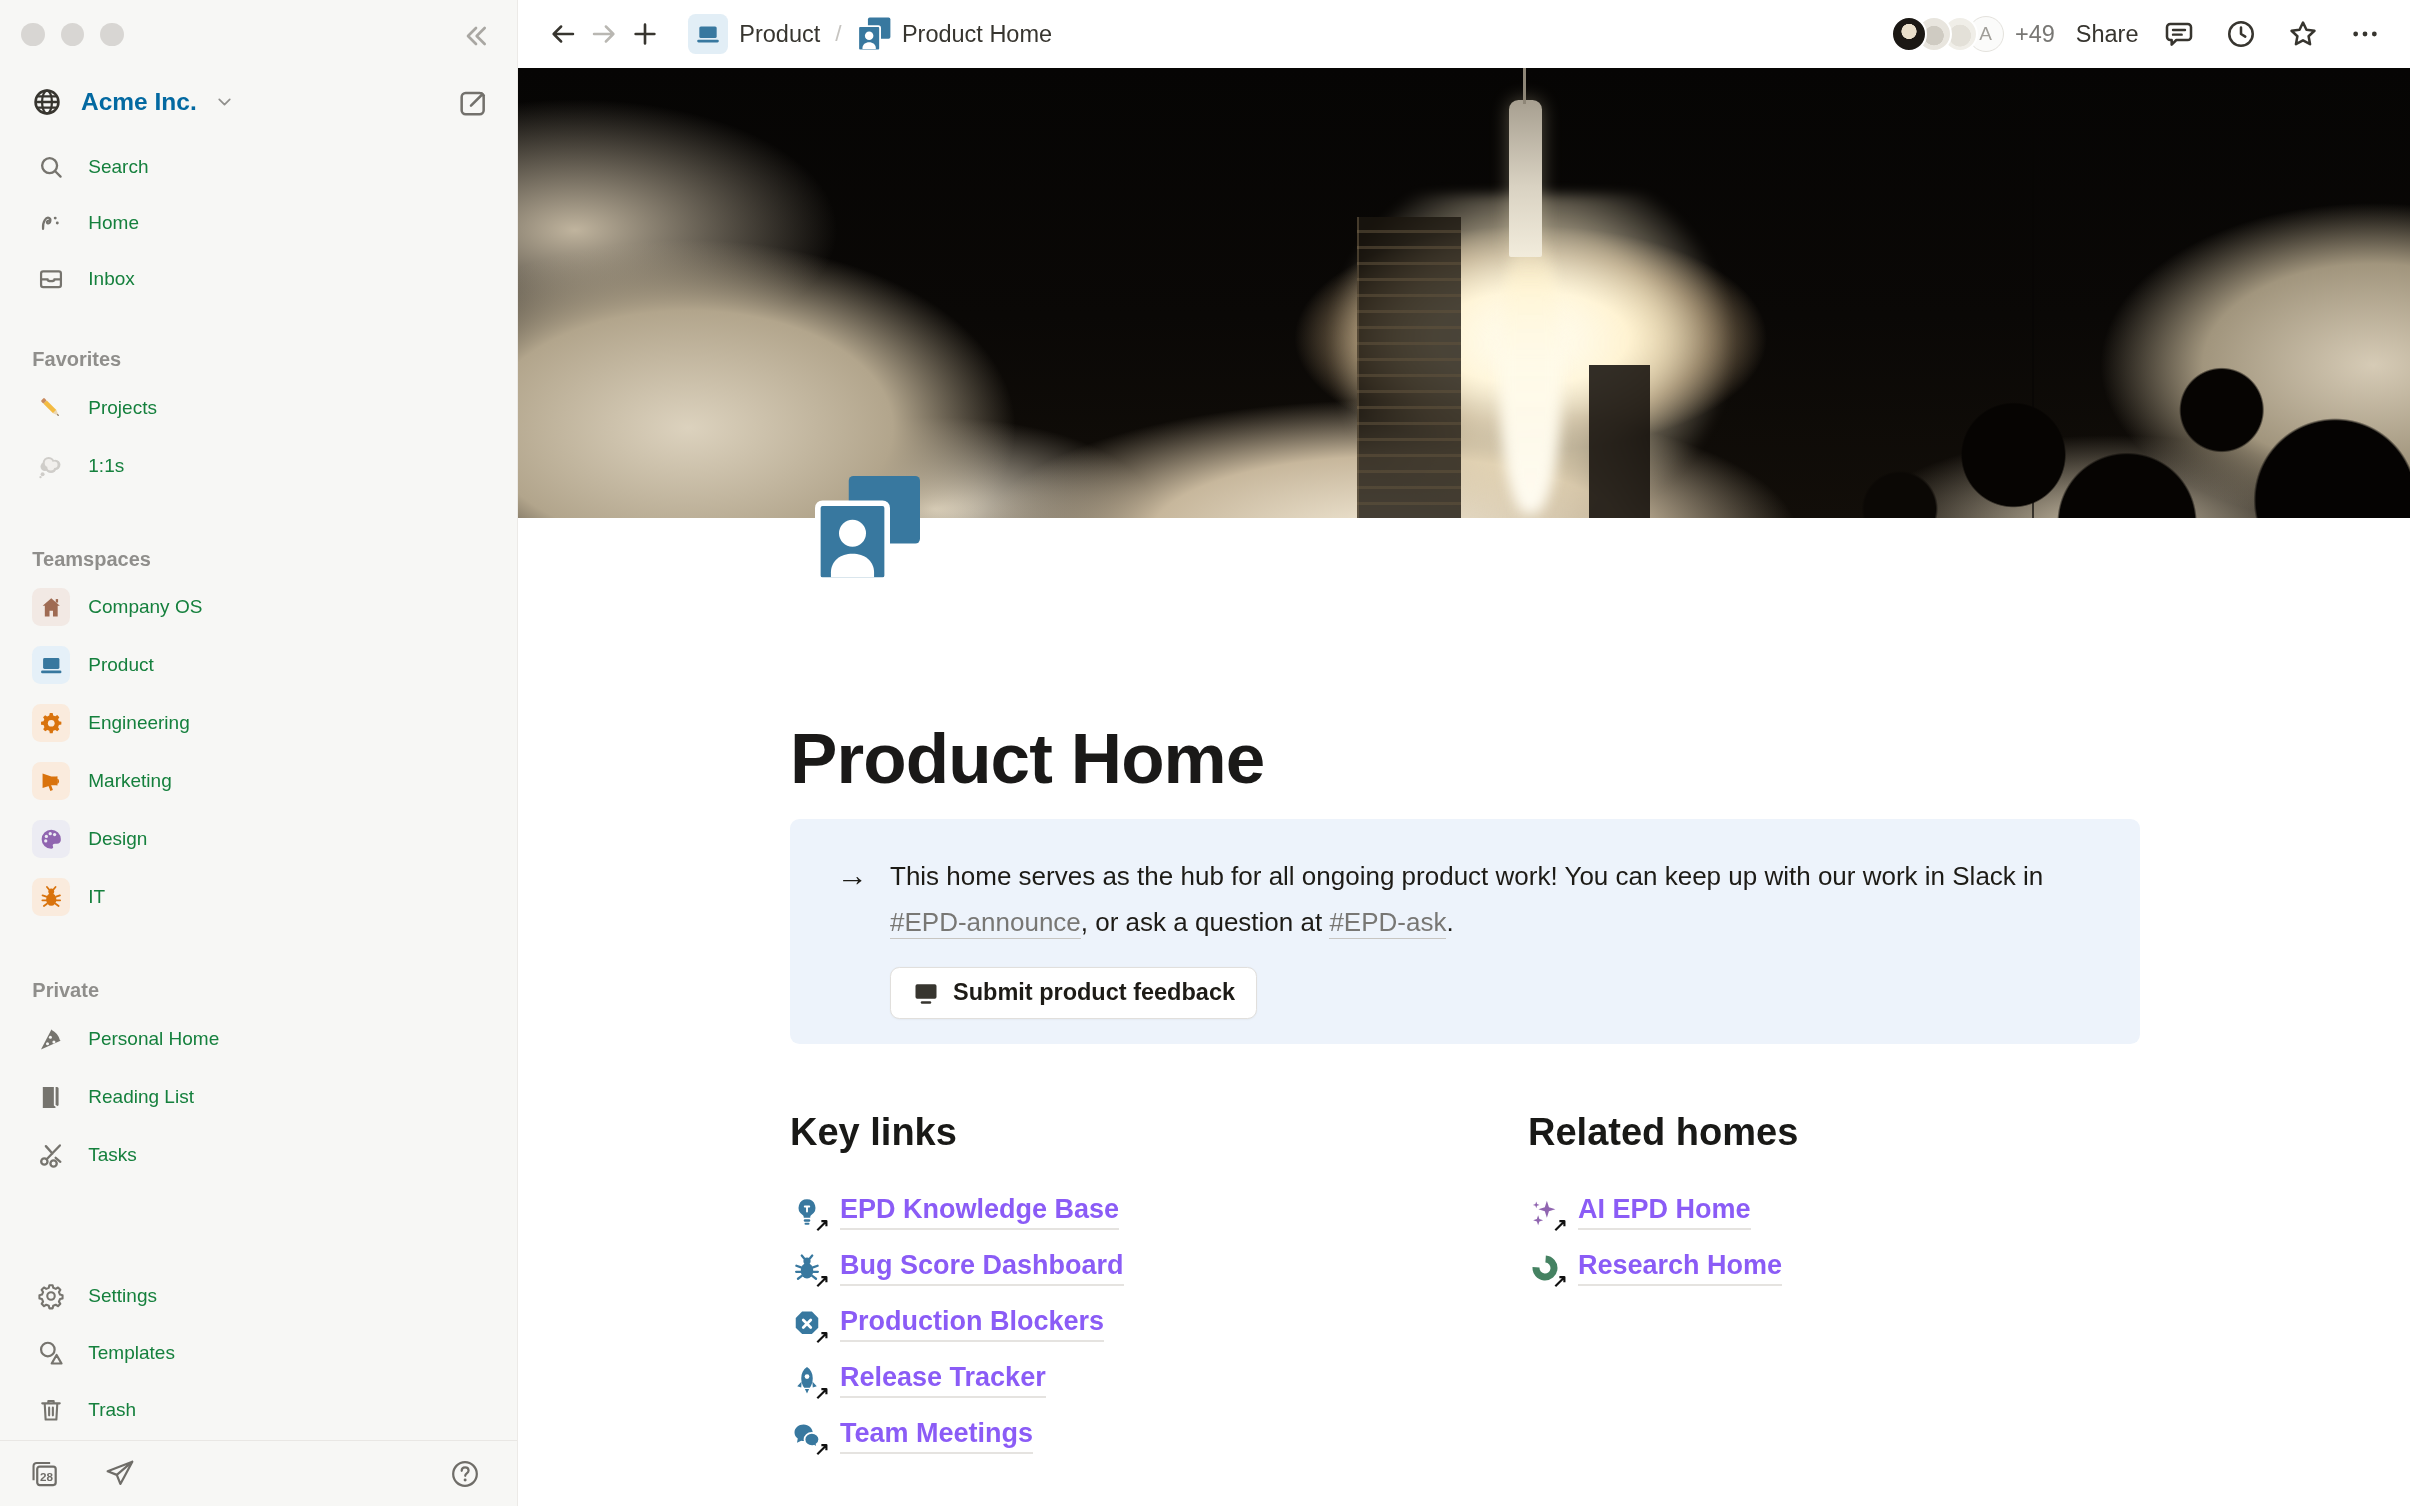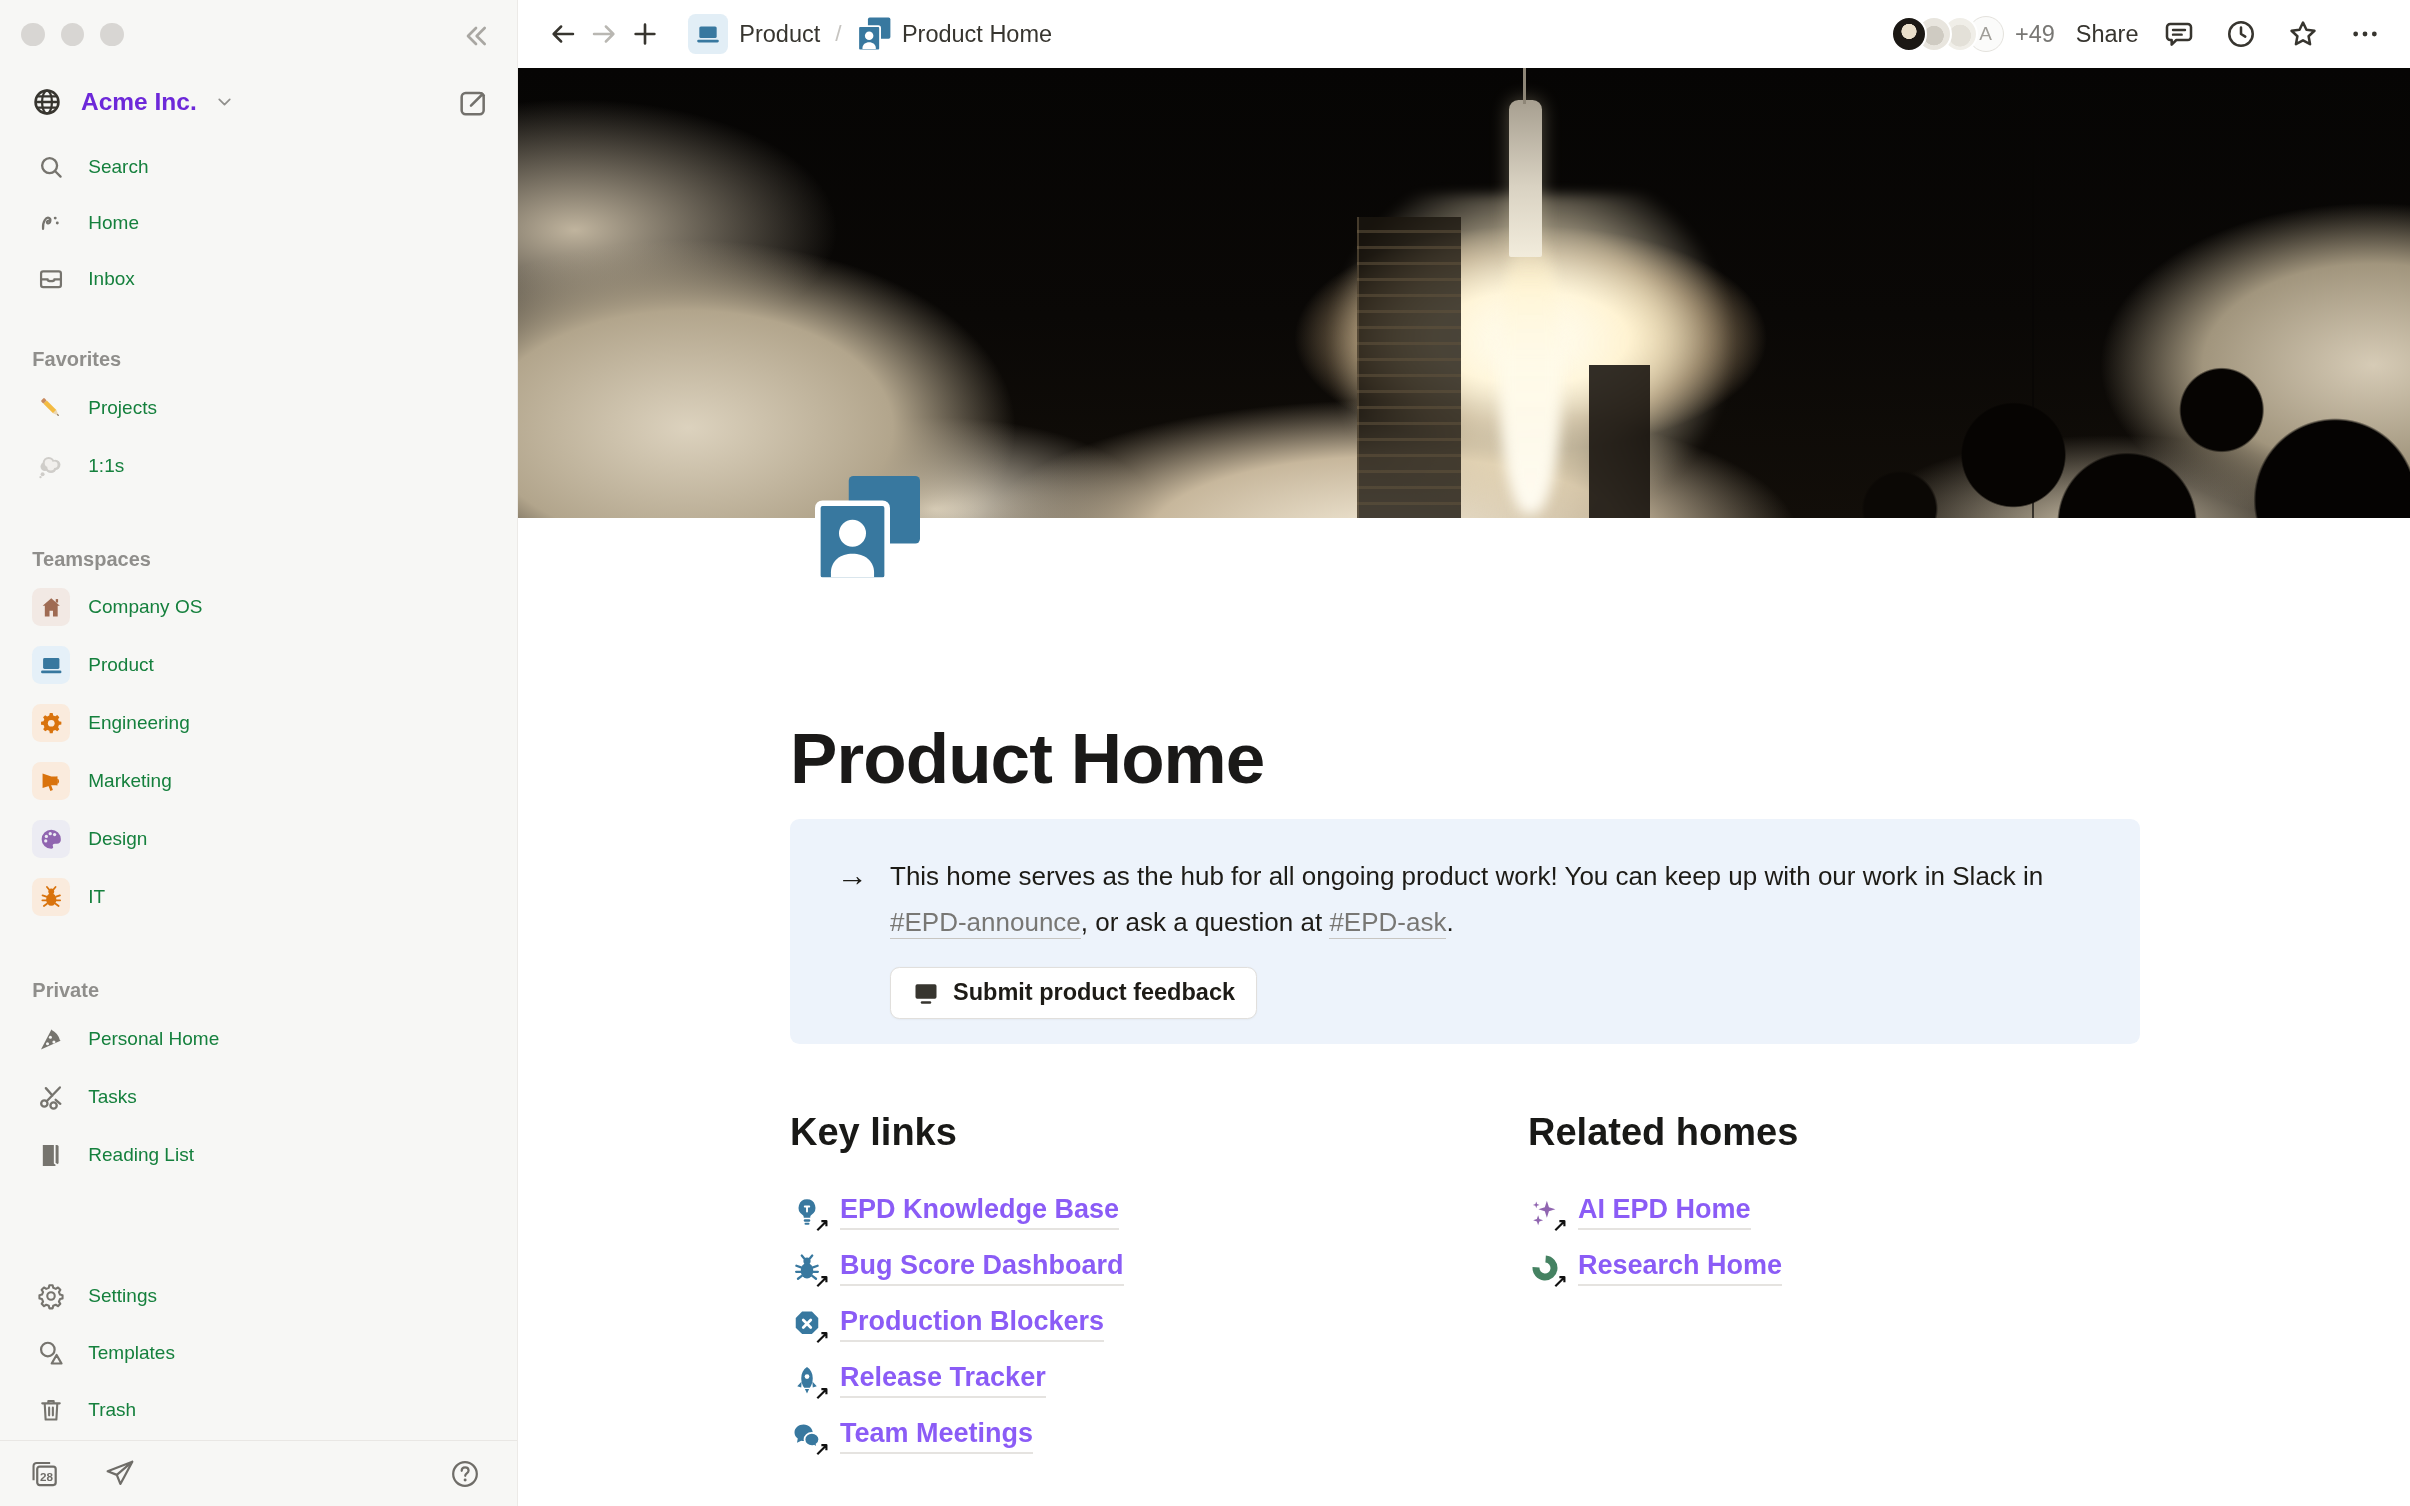--- a/index.html
+++ b/index.html
@@ -8,21 +8,21 @@
     font-family:"Liberation Sans",sans-serif;background:#fff;
     -webkit-font-smoothing:antialiased;
   }
   
   .sidebar{position:absolute;left:0;top:0;width:518px;height:1507px;background:#F7F7F5;border-right:0.9px solid #ECEAE7;box-sizing:border-box;}
   .win-dots{position:absolute;top:22.6px;left:21px;display:flex;gap:16px;}
   .dot{width:23.5px;height:23.5px;border-radius:50%;background:#D8D6D3;}
   .collapse-btn{position:absolute;top:17px;right:24.5px;width:38px;height:38px;color:#A9A7A2;display:flex;align-items:center;justify-content:center;}
   .workspace{position:absolute;top:77px;left:28px;height:49px;display:flex;align-items:center;gap:15px;}
   .ws-globe{color:#37352F;width:38px;height:38px;display:flex;align-items:center;justify-content:center;}
-  .ws-name{font-size:24.5px;font-weight:700;color:#6d28d9;white-space:nowrap;}
+  .ws-name{font-size:24.5px;font-weight:700;color:#0369a1;white-space:nowrap;}
   .ws-chev{color:#91908D;margin-left:1.9px;display:flex;}
   .compose-btn{position:absolute;top:83px;right:24.5px;width:40px;height:40px;color:#73716C;display:flex;align-items:center;justify-content:center;}
   .side-list{position:absolute;left:11.3px;right:11.3px;}
   #side-nav{top:139px;}
   #side-sections{top:331px;}
   #side-bottom{top:1267px;}
   .side-item{height:56px;display:flex;align-items:center;gap:18px;padding-left:21px;border-radius:7.5px;cursor:pointer;}
   #side-sections .side-item{height:58px;}
   #side-bottom .side-item{height:57px;}
   .side-icon{width:38px;height:38px;flex:none;display:flex;align-items:center;justify-content:center;color:#76746E;}
@@ -285,35 +285,35 @@
                 <circle cx="14.5" cy="14.5" r="1.3"></circle>
                 <circle cx="9" cy="16" r="1.3"></circle>
               </g>
             </svg>
           </span>
           <span class="side-label">Personal Home</span>
         </div>
         <div class="side-item">
           <span class="side-icon">
             <svg viewBox="0 0 24 24">
+              <path d="M5 3.5h12.2a1.3 1.3 0 011.3 1.3V19l-3.3 2.5H5z" fill="currentColor"></path>
+              <path d="M15.2 3.5V19l3.3 2.5" fill="none" stroke="#F7F7F5" stroke-width="1.5"></path>
+            </svg>
+          </span>
+          <span class="side-label">Reading List</span>
+        </div>
+        <div class="side-item">
+          <span class="side-icon">
+            <svg viewBox="0 0 24 24">
               <circle cx="6.3" cy="17.6" r="2.7" fill="none" stroke="currentColor" stroke-width="2"></circle>
               <circle cx="14.2" cy="19.3" r="2.7" fill="none" stroke="currentColor" stroke-width="2"></circle>
               <path d="M8.3 15.7L19.6 3.8M16 14.4l4 3.4M7.6 4.4l5.6 6.4" fill="none" stroke="currentColor" stroke-width="2" stroke-linecap="round"></path>
             </svg>
           </span>
           <span class="side-label">Tasks</span>
-        </div>
-        <div class="side-item">
-          <span class="side-icon">
-            <svg viewBox="0 0 24 24">
-              <path d="M5 3.5h12.2a1.3 1.3 0 011.3 1.3V19l-3.3 2.5H5z" fill="currentColor"></path>
-              <path d="M15.2 3.5V19l3.3 2.5" fill="none" stroke="#F7F7F5" stroke-width="1.5"></path>
-            </svg>
-          </span>
-          <span class="side-label">Reading List</span>
         </div>
       </div>
     </div>
   <div class="side-list" id="side-bottom">
       <div class="side-item">
         <span class="side-icon">
           <svg viewBox="0 0 24 24">
             <path fill="none" stroke="currentColor" stroke-width="1.8" stroke-linejoin="round" d="M10.6 2.8h2.8l.5 2.2 2.2.9 1.9-1.2 2 2-1.2 1.9.9 2.2 2.2.5v2.8l-2.2.5-.9 2.2 1.2 1.9-2 2-1.9-1.2-2.2.9-.5 2.2h-2.8l-.5-2.2-2.2-.9-1.9 1.2-2-2 1.2-1.9-.9-2.2-2.2-.5v-2.8l2.2-.5.9-2.2-1.2-1.9 2-2 1.9 1.2 2.2-.9z"></path>
             <circle cx="12" cy="12" r="3.2" fill="none" stroke="currentColor" stroke-width="1.8"></circle>
           </svg>

